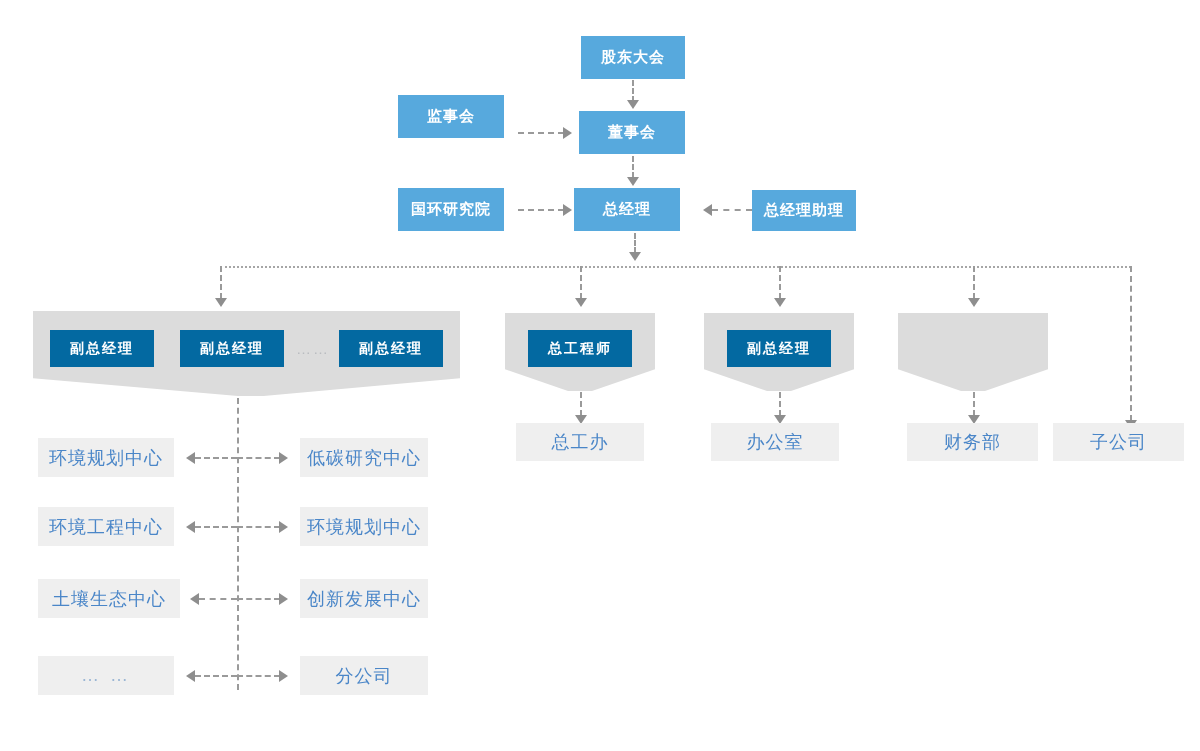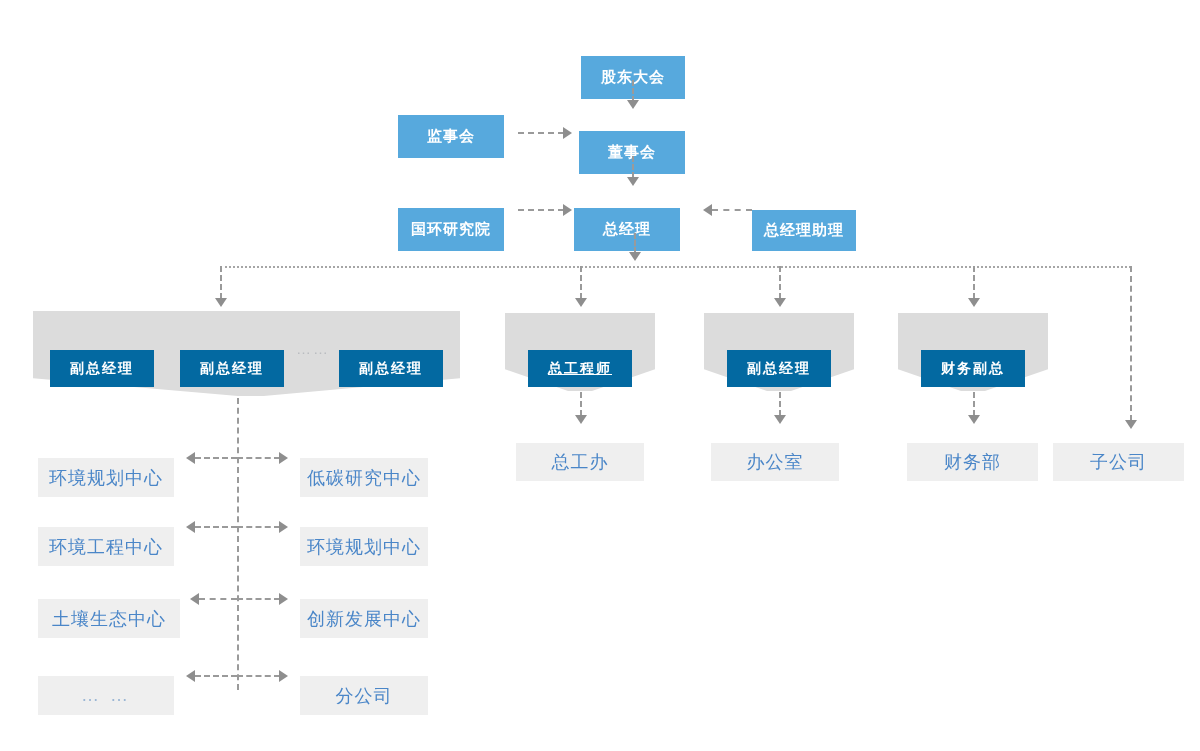--- a/index.html
+++ b/index.html
@@ -11,21 +11,20 @@
   }
   #stage{position:relative;width:1200px;height:751px;}
 
   
   .node{
     position:absolute;
     display:flex;align-items:center;justify-content:center;
     box-sizing:border-box;
     letter-spacing:1px;
     white-space:nowrap;
-    margin-top:20px;
   }
   
   .top{
     background:#57A9DD;
     color:#ffffff;
     font-weight:bold;
     font-size:15px;
   }
   
   .exec{
@@ -142,27 +141,26 @@
   <div class="arrow-down" style="left:1125px;top:420px;"></div>
 
   <div class="banner b-left" style="left:33px;top:311px;width:427px;height:85px;"></div>
 
   <div class="node exec" style="left:50px;top:330px;width:104px;height:37px;">副总经理</div>
   <div class="node exec" style="left:180px;top:330px;width:104px;height:37px;">副总经理</div>
   <div class="ellipsis" style="left:288px;top:330px;width:50px;height:37px;">……</div>
   <div class="node exec" style="left:339px;top:330px;width:104px;height:37px;">副总经理</div>
 
   <div class="banner b-small" style="left:505px;top:313px;width:150px;height:78px;"></div>
-  <div class="node exec" style="left:528px;top:330px;width:104px;height:37px;text-decoration:underline;">总工程师</div>
+  <div class="node exec" style="left:528px;top:330px;width:104px;height:37px;">总工程师</div>
 
   <div class="banner b-small" style="left:704px;top:313px;width:150px;height:78px;"></div>
   <div class="node exec" style="left:727px;top:330px;width:104px;height:37px;">副总经理</div>
 
   <div class="banner b-small" style="left:898px;top:313px;width:150px;height:78px;"></div>
-  <div class="node exec" style="left:921px;top:330px;width:104px;height:37px;">财务副总</div>
 
   <div class="vline" style="left:580px;top:392px;height:24px;"></div>
   <div class="arrow-down" style="left:575px;top:415px;"></div>
 
   <div class="vline" style="left:779px;top:392px;height:24px;"></div>
   <div class="arrow-down" style="left:774px;top:415px;"></div>
 
   <div class="vline" style="left:973px;top:392px;height:24px;"></div>
   <div class="arrow-down" style="left:968px;top:415px;"></div>
 

